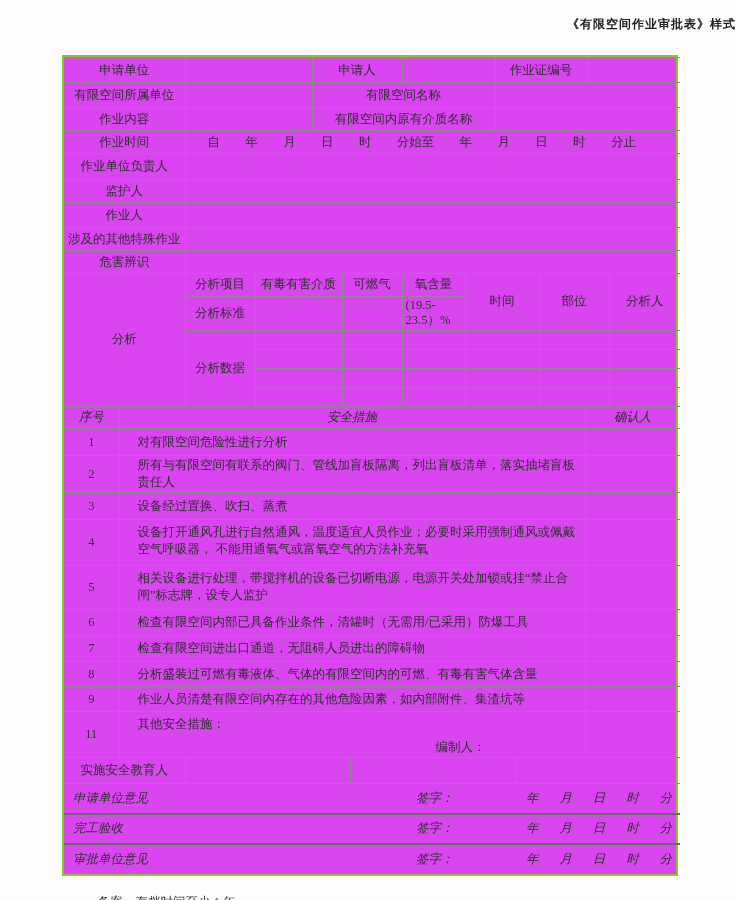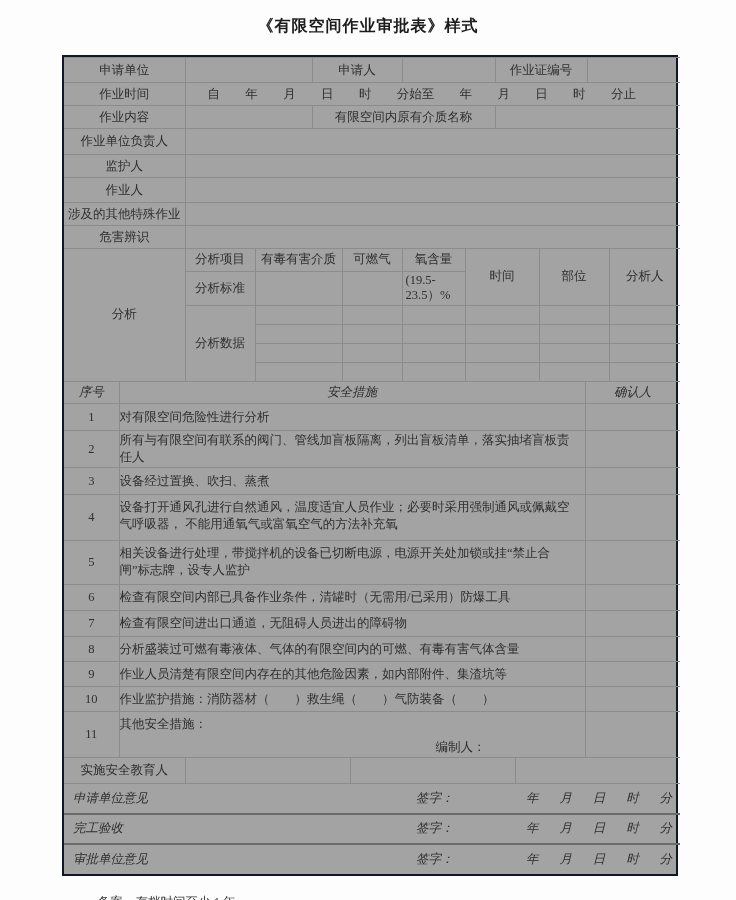--- a/index.html
+++ b/index.html
@@ -5,49 +5,49 @@
   * { box-sizing: border-box; margin: 0; padding: 0; }
   html,body { width: 736px; height: 900px; }
   body {
     background: #fdfdfd;
     color: #2f2f2f;
     font-family: "Liberation Serif", "DejaVu Serif", serif;
     font-size: 12.5px;
     position: relative;
   }
   .page-title {
-    text-align: center;
+    text-align: right;
     font-family: Liberation Sans, sans-serif;
     font-weight: bold;
-    font-size: 16px;
+    font-size: 12px;
     letter-spacing: 1px;
     color: #1c1c1c;
     padding-top: 16px;
   }
   .form-wrap {
     position: absolute;
     left: 62px; top: 55px;
     width: 616px;
-    border: 2px solid #0f172a;
-    background: #a3a3a3;
+    border: 2px solid #84cc16;
+    background: #d946ef;
   }
   table { border-collapse: collapse; table-layout: fixed; width: 616px; }
   td {
     border: 1px solid #8c8c8c;
     padding: 1px 4px;
     vertical-align: middle;
     overflow: hidden;
   }
   td:first-child { border-left: none; }
   td:last-child  { border-right: none; }
   table.follow tr:first-child td { border-top: none; }
   table.last tr:last-child td { border-bottom: none; }
   tr.thick td { border-top: 2px solid #6b6b6b; font-style: italic; }
   .lbl { text-align: center; }
-  .txt { text-align: left; padding-left: 0; }
+  .txt { text-align: left; padding-left: 18px; }
   .num { text-align: center; }
   .va-top { vertical-align: top; padding-top: 4px; }
   .h20{height:19px}.h22{height:22px}.h23{height:23px}.h25{height:25px}
   .h26{height:26px}.h27{height:27px}.h28{height:28px}.h30{height:30px}
   .h36{height:36px}.h44{height:44px}.h46{height:46px}
   .worktime-flex {
     display: flex; justify-content: space-between;
     padding: 0 40px 0 18px;
   }
   .oxy { white-space: pre-line; text-align: left; padding-left: 3px; line-height: 1.25; }
@@ -84,45 +84,51 @@
         <col style="width:93px">
       </colgroup>
     <tbody>
         <tr class="h25">
       <td class="lbl">申请单位</td>
       <td></td>
       <td class="lbl">申请人</td>
       <td></td>
       <td class="lbl">作业证编号</td>
       <td></td>
+    </tr>
+    <tr class="h25">
+      <td class="lbl">有限空间所属单位</td>
+      <td></td>
+      <td class="lbl" colspan="2">有限空间名称</td>
+      <td colspan="2"></td>
+    </tr>
+    <tr class="h23">
+      <td class="lbl">作业内容</td>
+      <td></td>
+      <td class="lbl" colspan="2">有限空间内原有介质名称</td>
+      <td colspan="2"></td>
     </tr>
     <tr class="h23">
       <td class="lbl">作业时间</td>
       <td colspan="5">
         <div class="worktime-flex">
           <span>自</span>
           <span>年</span>
           <span>月</span>
           <span>日</span>
           <span>时</span>
           <span>分始至</span>
           <span>年</span>
           <span>月</span>
           <span>日</span>
           <span>时</span>
           <span>分止</span>
         </div>
       </td>
     </tr>
-    <tr class="h23">
-      <td class="lbl">作业内容</td>
-      <td></td>
-      <td class="lbl" colspan="2">有限空间内原有介质名称</td>
-      <td colspan="2"></td>
-    </tr>
     <tr class="h26">
       <td class="lbl">作业单位负责人</td>
       <td colspan="5"></td>
     </tr>
     <tr class="h23">
       <td class="lbl">监护人</td>
       <td colspan="5"></td>
     </tr>
     <tr class="h25">
       <td class="lbl">作业人</td>
@@ -252,25 +258,20 @@
       <td></td>
     </tr>
     <tr class="h25">
       <td class="num">8</td>
       <td class="txt">分析盛装过可燃有毒液体、气体的有限空间内的可燃、有毒有害气体含量</td>
       <td></td>
     </tr>
     <tr class="h25">
       <td class="num">9</td>
       <td class="txt">作业人员清楚有限空间内存在的其他危险因素，如内部附件、集渣坑等</td>
-      <td></td>
-    </tr>
-    <tr class="h25">
-      <td class="num">10</td>
-      <td class="txt">作业监护措施：消防器材（　　）救生绳（　　）气防装备（　　）</td>
       <td></td>
     </tr>
     <tr class="h36">
       <td class="num">11</td>
       <td class="txt va-top">
         <span class="other-measures">
           <span>其他安全措施：</span>
           <span class="maker">编制人：</span>
         </span>
       </td>

